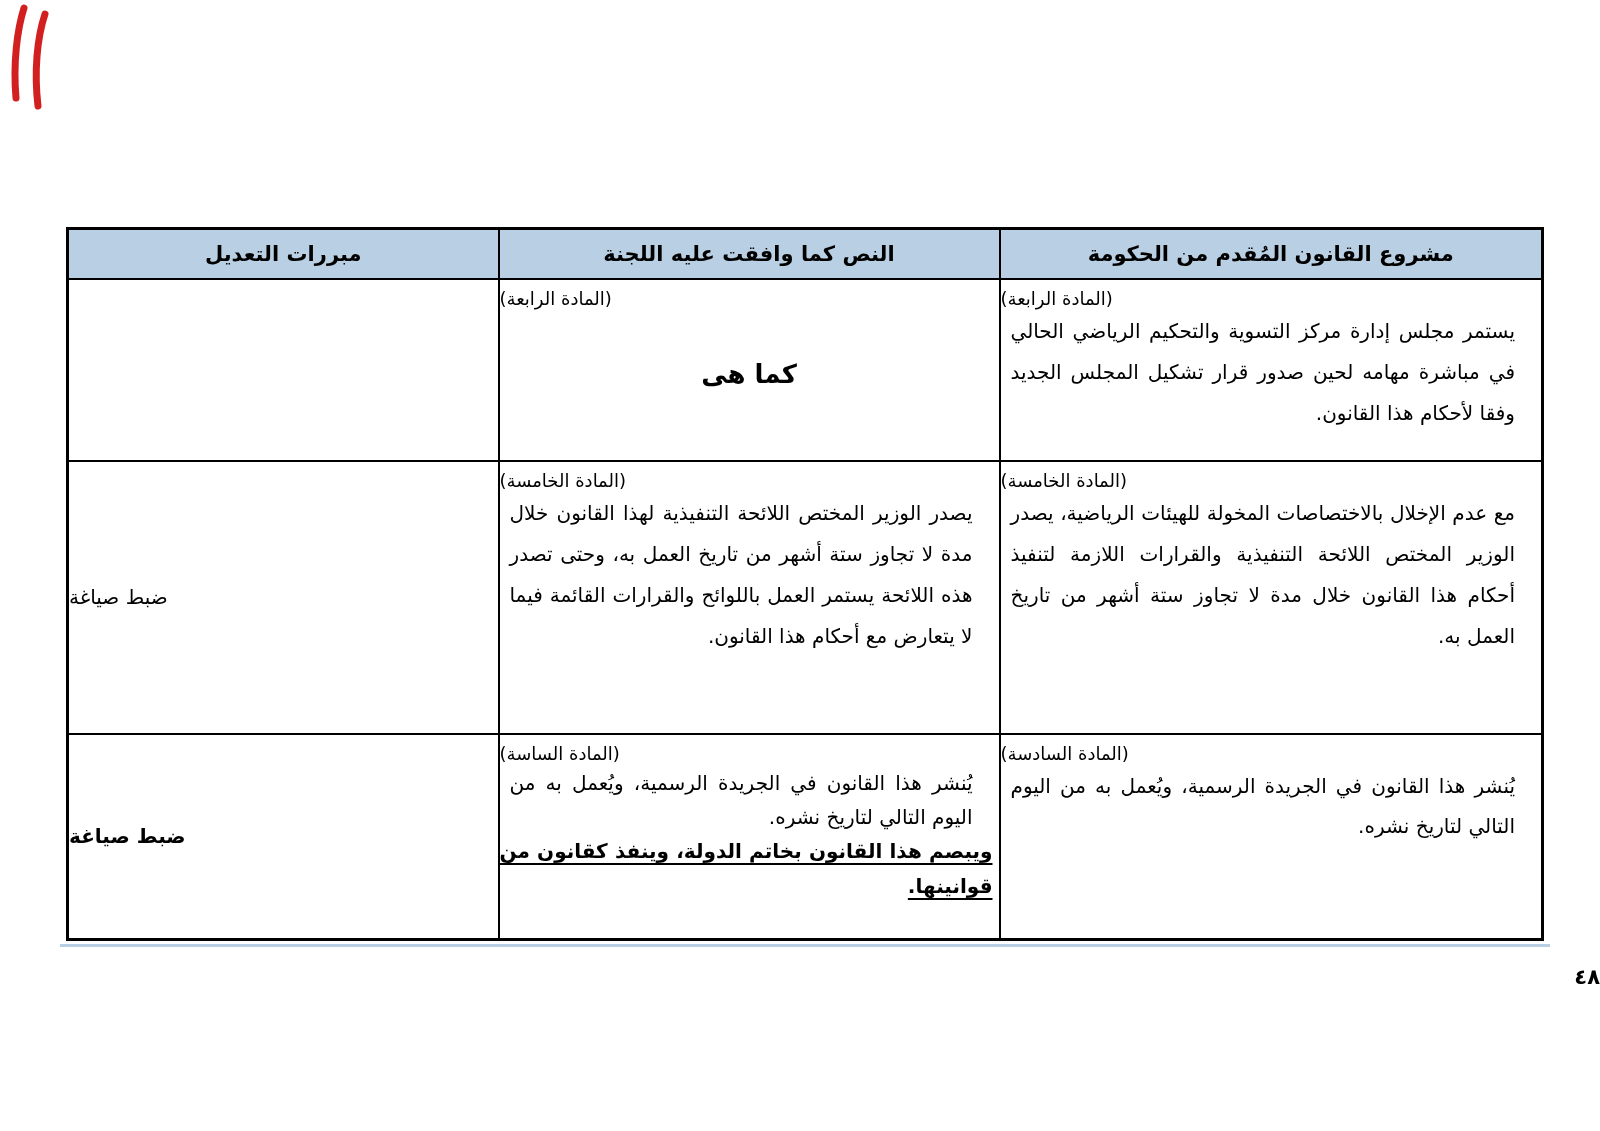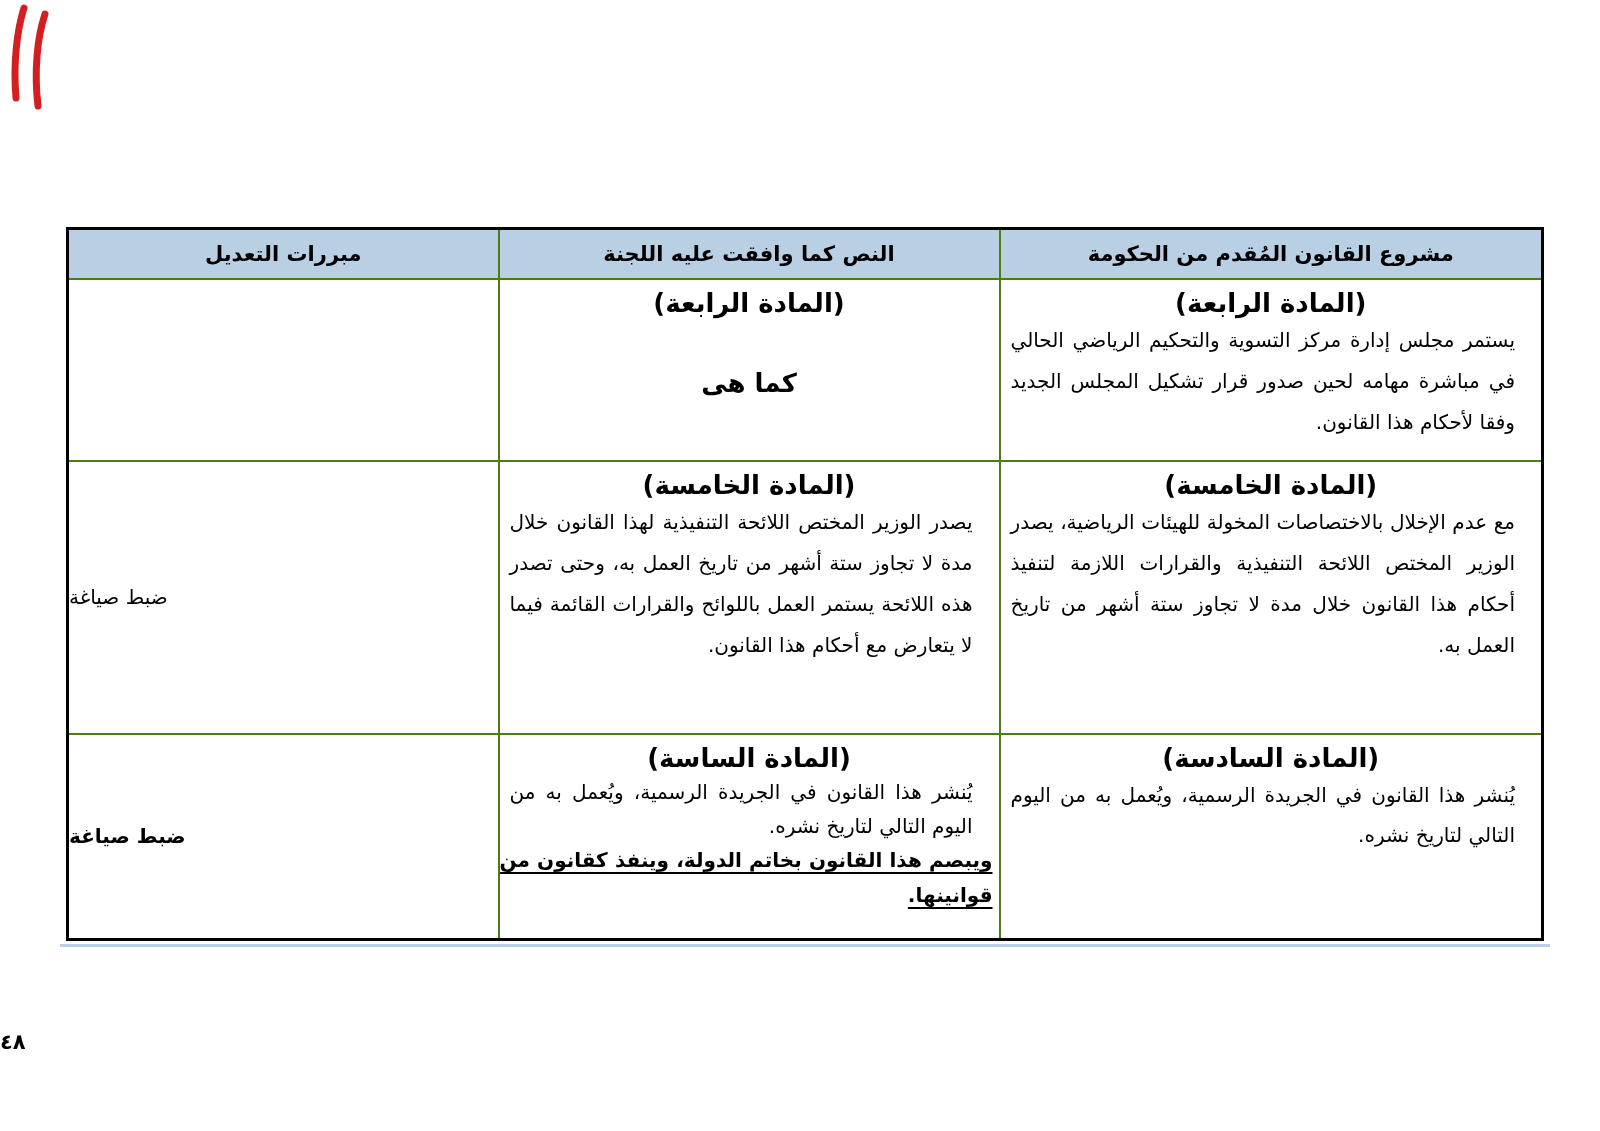--- a/index.html
+++ b/index.html
@@ -27,43 +27,43 @@
   .law-table {
     position: absolute;
     top: 227px;
     left: 66px;
     width: 1475px;
     border-collapse: collapse;
     table-layout: fixed;
     border: 3px solid #000;
   }
   .law-table th, .law-table td {
-    border: 2px solid #4d7c0f;
+    border: 2px solid #000000;
     vertical-align: top;
     overflow: hidden;
     padding: 0;
   }
   .law-table tr.header-row { height: 50px; }
   .law-table tr.row-1 { height: 182px; }
   .law-table tr.row-2 { height: 273px; }
   .law-table tr.row-3 { height: 206px; }
 
   .law-table th {
     background: #b9cfe3;
     font-size: 21px;
     font-weight: bold;
     text-align: center;
     vertical-align: middle;
     padding: 4px 6px;
   }
 
   .cell-title {
-    font-weight: bold;
-    font-size: 26px;
-    text-align: center;
+    font-weight: normal;
+    font-size: 18px;
+    text-align: left;
     margin: 8px 0 2px 0;
   }
   .gap-title { }
 
   .cell-body {
     font-size: 20px;
     line-height: 2.05;
     text-align: justify;
     margin: 2px 16px 0 0;
     padding: 0 10px;
@@ -100,24 +100,24 @@
     position: absolute;
     left: 60px;
     top: 944px;
     width: 1490px;
     height: 3px;
     background: #b9cfe3;
   }
 
   .page-number {
     position: absolute;
-    top: 1030px;
+    top: 965px;
     left: 0;
     width: 100%;
-    text-align: left;
+    text-align: right;
     font-size: 21px;
     letter-spacing: 10px;
     font-weight: bold;
   }
 </style>
 </head>
 <body>
 
 <svg class="corner-mark" width="48" height="110" viewBox="0 0 48 110" aria-hidden="true">
   <path d="M12 96 C 9 62, 13 28, 20 6" stroke="#d21f1f" stroke-width="7" fill="none" stroke-linecap="round"></path>

